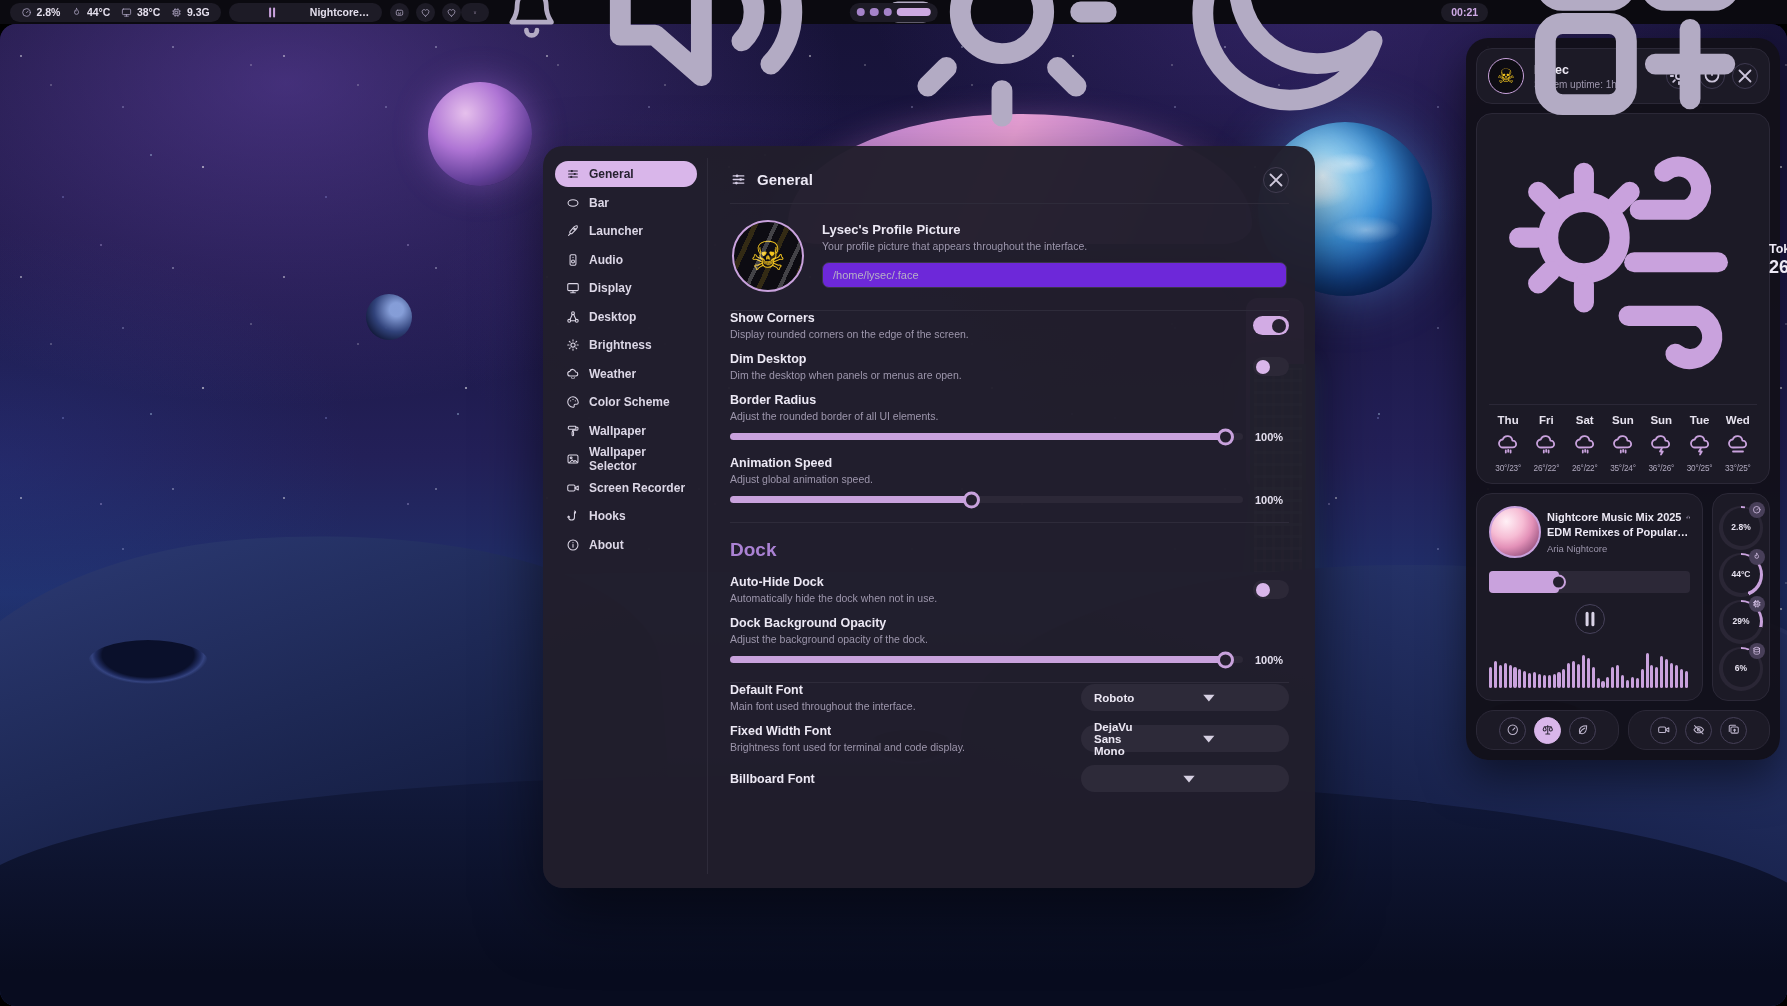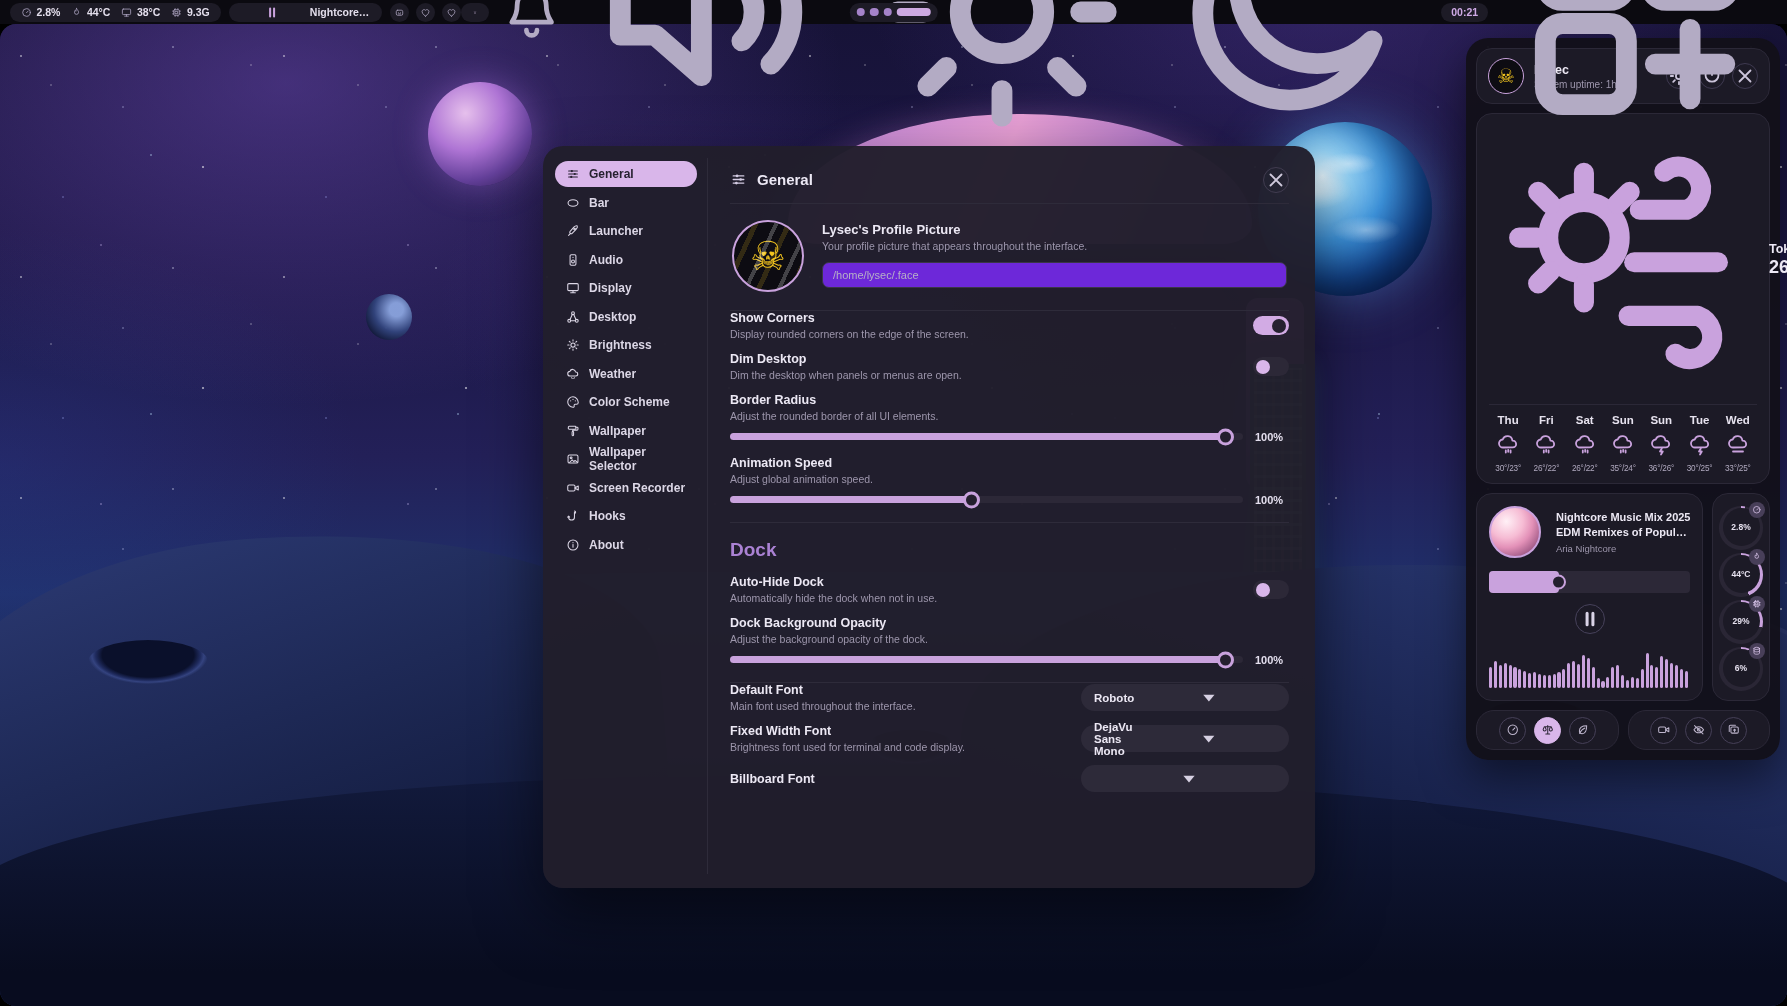--- a/index.html
+++ b/index.html
@@ -160,21 +160,21 @@
   .w-temp-row { display:flex; align-items:baseline; gap:6px; margin-top:1px; }
   .w-temp { font-size:18px; font-weight:bold; color:#ece8f4; }
   .w-div { height:1px; background:#2b2837; margin:10px 0 9px; }
   .forecast { display:flex; }
   .f-col { flex:1; display:flex; flex-direction:column; align-items:center; gap:7px; }
   .f-day { font-size:11.5px; font-weight:bold; color:#e6e2ee; }
   .f-col svg { width:24px; height:24px; color:#c9a2dd; }
   .f-temps { font-size:8.2px; color:#b0a9bf; letter-spacing:-.2px; }
   .music-row { display:flex; gap:9px; }
   .music-card { flex:1; min-width:0; padding:12px; display:flex; flex-direction:column; }
-  .m-top { display:flex; gap:15px; align-items:center; }
+  .m-top { display:flex; gap:6px; align-items:center; }
   .m-art { width:52px; height:52px; border-radius:50%; border:2px solid #c9a2dd; flex:none;
     background:radial-gradient(circle at 32% 28%, #fff0f6, #f6bcd4 35%, #e391b8 55%, #a05a86 80%, #5f3353); }
   .m-info { min-width:0; }
   .m-title { font-size:11px; font-weight:bold; color:#ece8f4; line-height:1.35; display:flex; align-items:center; gap:4px; white-space:nowrap; }
   .m-title svg { width:10px; height:10px; color:#bdb5cc; flex:none; }
   .m-title2 { font-size:11px; font-weight:bold; color:#ece8f4; line-height:1.35; white-space:nowrap; overflow:hidden; text-overflow:ellipsis; }
   .m-artist { font-size:9.5px; color:#9d96ac; margin-top:3px; }
   .m-progress { margin-top:13px; height:6px; }
   .m-progress .knob { width:15px; height:15px; border-width:2.5px; }
   .m-pause { align-self:center; margin-top:11px; width:30px; height:30px; border-radius:50%; border:1.5px solid #46415a;

